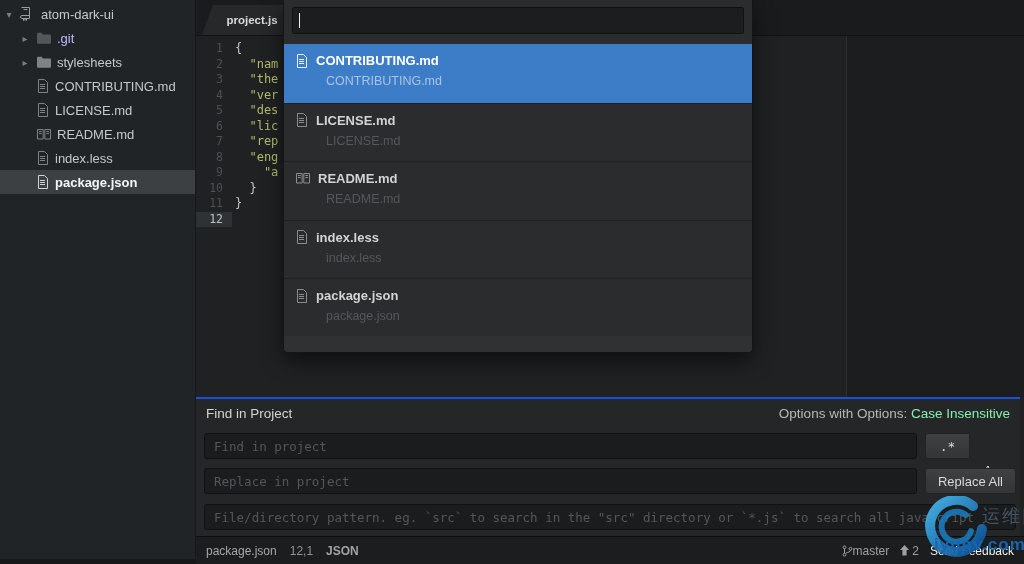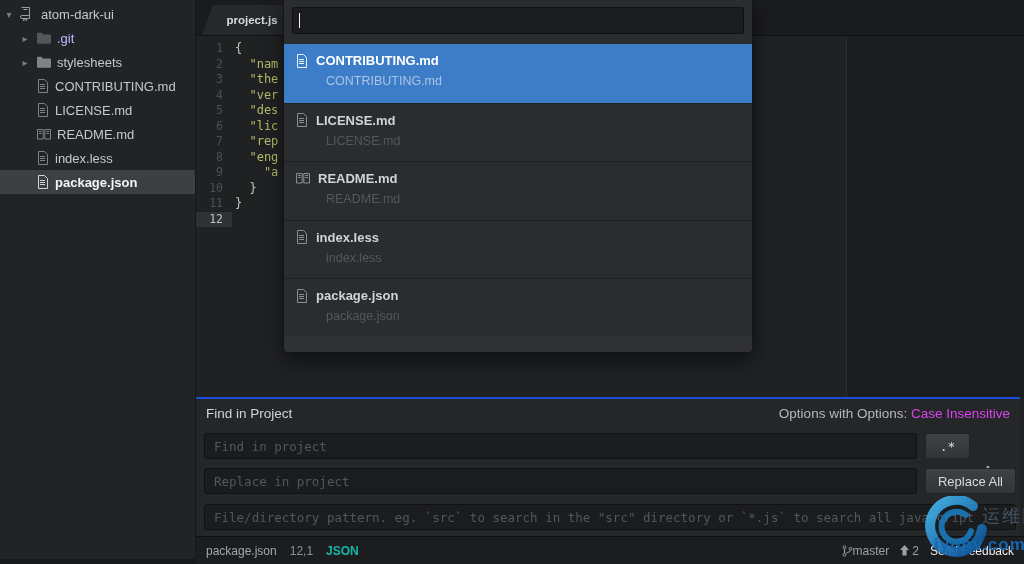--- a/index.html
+++ b/index.html
@@ -65,41 +65,41 @@
   .finder-item.selected .ficon{color:#eaf1f8;}
   .finder-item.selected .fpath{color:#a9c4e4;}
   .finder-footer{position:absolute;left:0;right:0;bottom:0;height:16px;background:#2f3133;border-radius:0 0 4px 4px;}
 
   
   .find-panel{position:absolute;left:196px;right:4px;top:397px;height:140px;background:#242628;
               border-top:2px solid #1d4ed8;box-sizing:border-box;z-index:10;}
   .fp-header{position:absolute;top:7px;left:10px;right:10px;display:flex;justify-content:space-between;font-size:13.5px;}
   .fp-title{color:#d2d4d6;}
   .fp-options .opt-label{color:#b6b9bb;}
-  .fp-options .opt-value{color:#d946ef;}
+  .fp-options .opt-value{color:#86efac;}
   .fp-input{position:absolute;box-sizing:border-box;height:26px;background:#1b1c1d;border:1px solid #101112;
             border-radius:3px;color:#c5c8c6;font-family:"DejaVu Sans Mono",monospace;font-size:12.5px;padding:0 9px;outline:none;}
   .fp-input::placeholder{color:#53575b;}
   .fp-find{left:8px;top:34px;width:713px;}
   .fp-replace{left:8px;top:69px;width:713px;}
   .fp-path{left:8px;top:105px;width:812px;}
   .btn{box-sizing:border-box;background:linear-gradient(#3e4042,#333537);border:1px solid #212325;
        color:#d8dadc;font-size:13px;display:flex;align-items:center;justify-content:center;cursor:default;}
   .btn-group{position:absolute;left:729px;top:34px;height:26px;display:flex;}
   .btn-regex{width:45px;border-radius:3px 0 0 3px;font-family:"DejaVu Sans Mono",monospace;}
   .btn-case{width:44px;border-radius:0 3px 3px 0;border-left:none;margin-top:36px;}
   .btn-replace-all{position:absolute;left:729px;top:69px;width:91px;height:26px;border-radius:3px;}
 
   
   .status-bar{position:absolute;left:196px;right:0;bottom:0;height:27px;background:#1b1d1f;
               border-top:1px solid #0e0f10;display:flex;align-items:center;font-size:12px;color:#9da0a2;z-index:10;}
   .sb-left{display:flex;align-items:center;gap:13px;padding-left:10px;}
   .sb-file{color:#a4a7a9;}
   .sb-cursor{color:#8f9294;}
-  .sb-grammar{color:#14b8a6;font-weight:bold;}
+  .sb-grammar{color:#a3a3a3;font-weight:bold;}
   .sb-right{margin-left:auto;display:flex;align-items:center;gap:11px;padding-right:10px;}
   .sb-branch{display:flex;align-items:center;}
   .sb-ahead{display:flex;align-items:center;gap:3px;}
   .sb-feedback{color:#f2f3f4;}
   .sb-icon{display:inline-flex;color:#9da0a2;}
 
   
   .watermark{position:absolute;left:910px;top:494px;width:114px;height:70px;z-index:50;pointer-events:none;}
   .wm-logo{position:absolute;left:8px;top:2px;}
   .wm-cn{position:absolute;left:72px;top:10px;font-size:18px;letter-spacing:2px;color:rgba(72,88,104,0.95);white-space:nowrap;}

